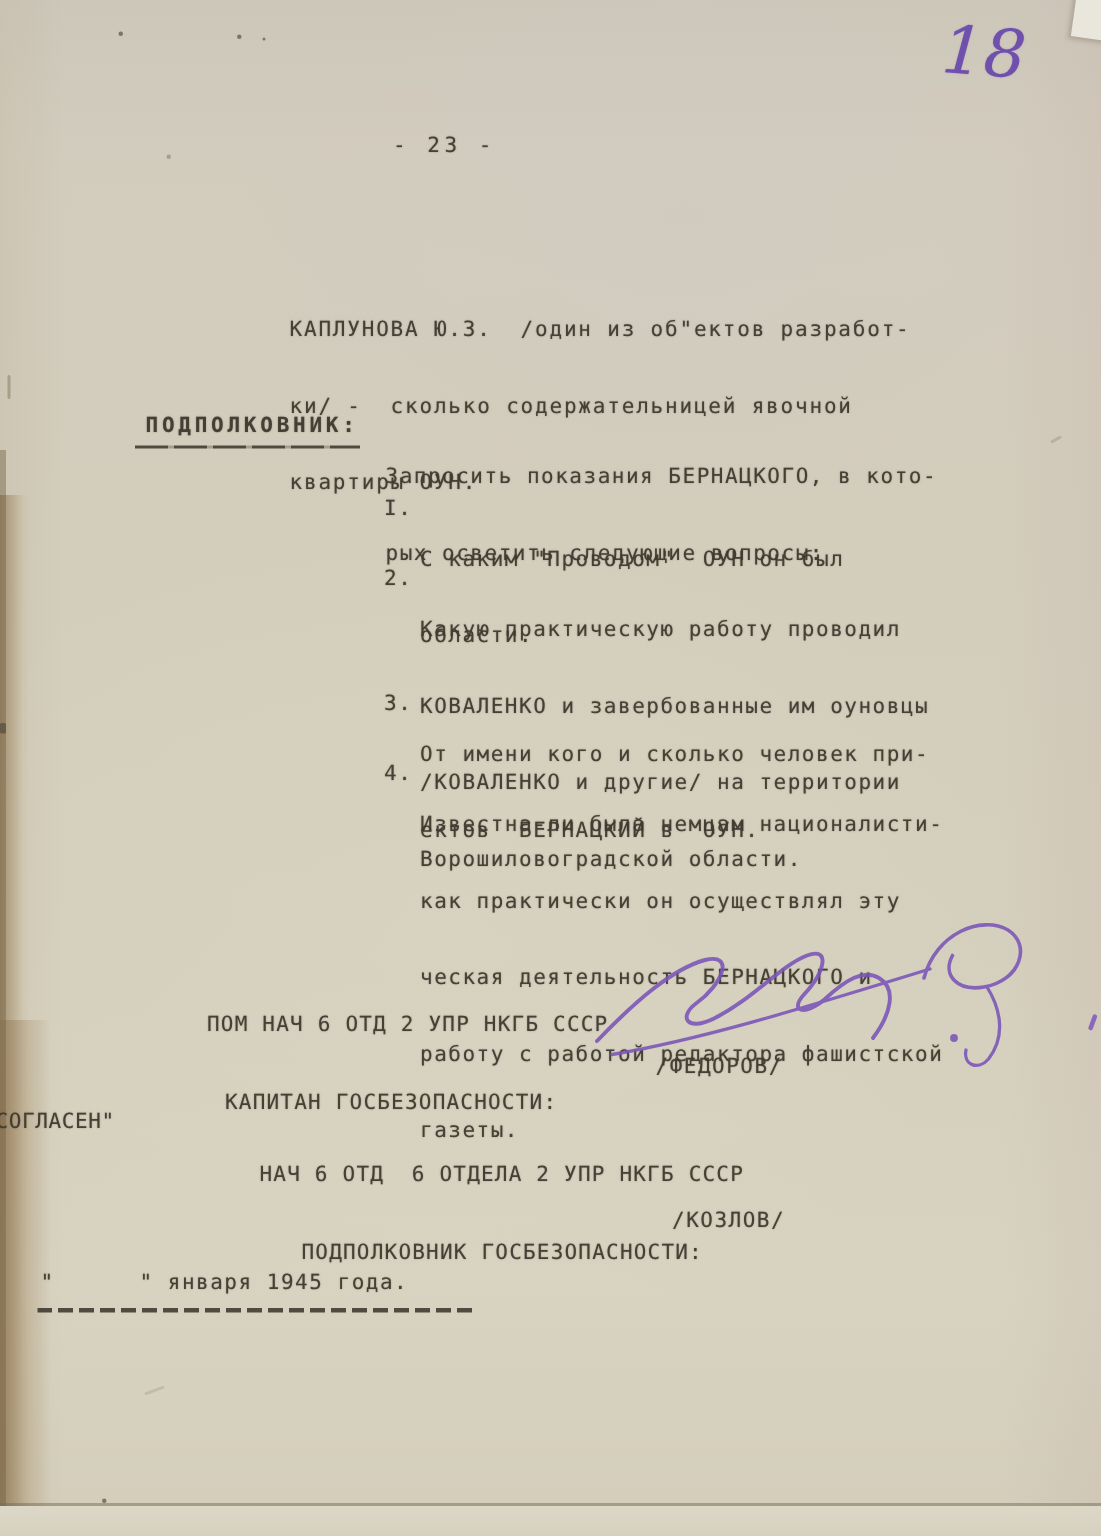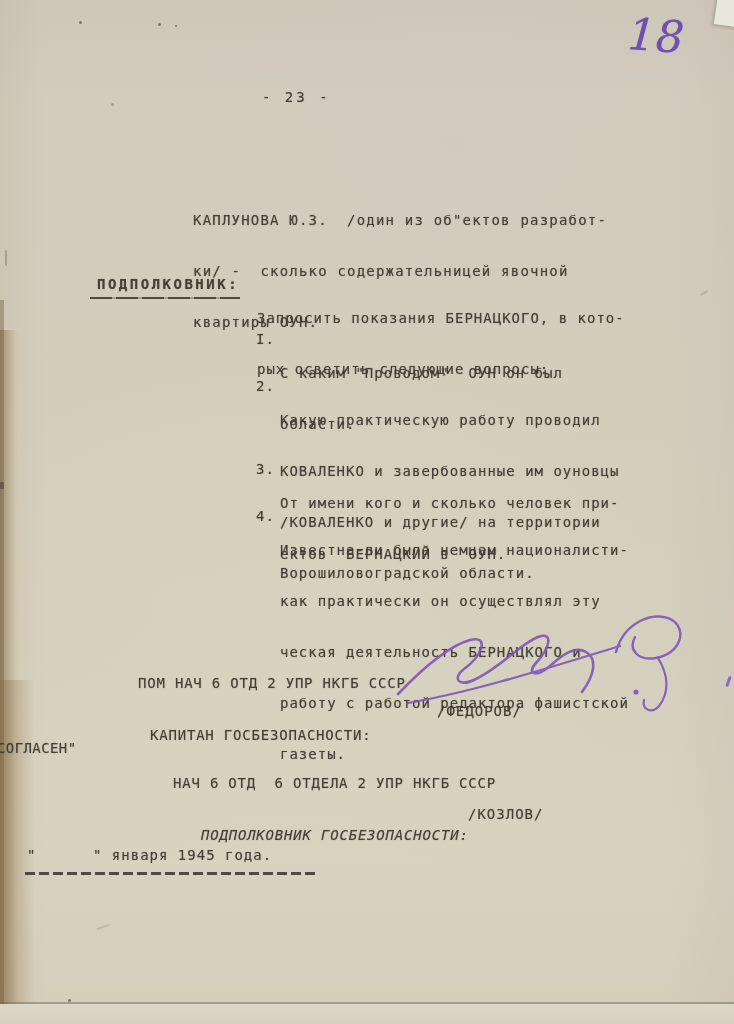--- a/index.html
+++ b/index.html
@@ -128,24 +128,24 @@
     </g>
   </svg>
   <div class="purple-tick"></div>
 
   <div class="tw" style="left:437px; top:703px;">/ФЕДОРОВ/</div>
 
   <div class="tw" style="left:-3px; top:740px; letter-spacing:0.4px;">СОГЛАСЕН"</div>
 
   <div class="tw sig-lines" style="left:125px; top:740px; letter-spacing:0.8px;margin-left:48px;">
     <div class="line">НАЧ 6 ОТД  6 ОТДЕЛА 2 УПР НКГБ СССР</div>
-    <div class="line" style="padding-left:28px;font-style:italic;">ПОДПОЛКОВНИК ГОСБЕЗОПАСНОСТИ:</div>
+    <div class="line" style="padding-left:28px;">ПОДПОЛКОВНИК ГОСБЕЗОПАСНОСТИ:</div>
   </div>
 
-  <div class="tw" style="left:468px; top:806px;">/КОЗЛОВ/</div>
+  <div class="tw" style="left:448px; top:806px;">/КОЗЛОВ/</div>
 
   <div class="tw" style="left:27px; top:847px;">"      " января 1945 года.</div>
   <div class="underline-dashed" style="left:25px; top:872px; width:290px;"></div>
 
   <div class="speck" style="left:79px; top:21px; width:3px; height:3px;"></div>
   <div class="speck" style="left:158px; top:23px; width:3px; height:3px;"></div>
   <div class="speck" style="left:175px; top:25px; width:2px; height:2px;"></div>
   <div class="speck" style="left:111px; top:103px; width:3px; height:3px; opacity:.5;"></div>
   <div class="speck" style="left:68px; top:999px; width:3px; height:3px;"></div>
   <div class="speck" style="left:0px; top:482px; width:4px; height:7px; border-radius:1px;"></div>

